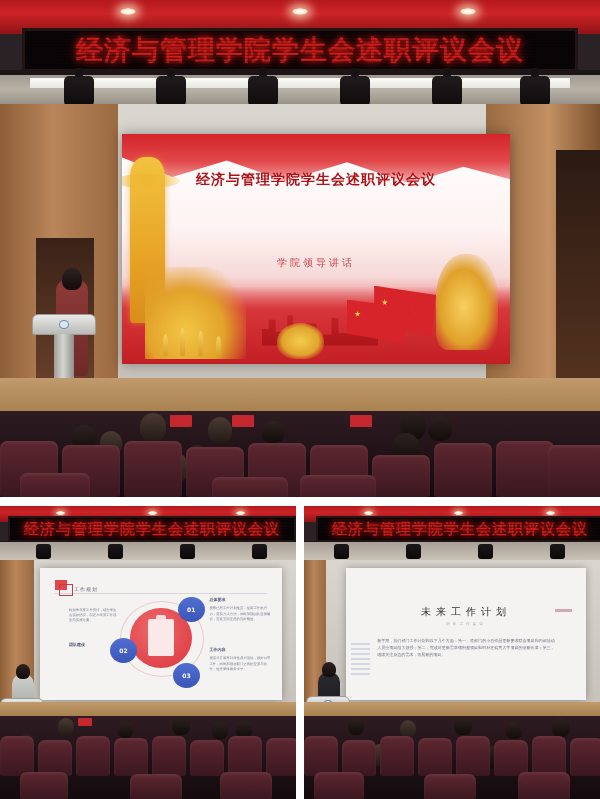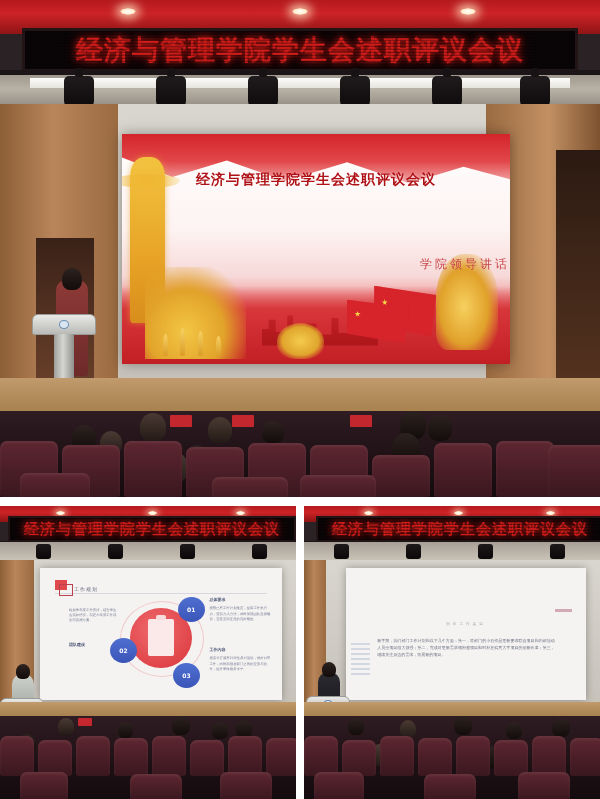--- a/index.html
+++ b/index.html
@@ -65,22 +65,22 @@
     clip-path:polygon(0 0,100% 0,100% 58%,88% 42%,74% 63%,58% 36%,42% 60%,27% 34%,13% 55%,0 30%);}
   .slide-btmred{position:absolute;left:0;bottom:0;width:100%;height:34%;
     background:linear-gradient(180deg,rgba(210,40,45,0) 0%,#d7363a 30%,#c21f24 100%);}
 
   .slide-title{position:absolute;left:0;top:16%;width:100%;text-align:center;
                color:#b01116;font-size:14px;font-weight:bold;letter-spacing:1px;
                text-shadow:0 1px 2px rgba(255,255,255,.85);}
   .slide-subtitle{position:absolute;left:0;top:33%;width:100%;text-align:center;
                color:#b01116;font-size:14px;font-weight:bold;letter-spacing:1px;
                text-shadow:0 1px 2px rgba(255,255,255,.85);}
-  .slide-note{position:absolute;left:0;top:53%;width:100%;text-align:right;
-               color:#c8454a;font-size:12px;letter-spacing:3px;}
+  .slide-note{position:absolute;left:0;top:53%;width:100%;text-align:center;
+               color:#c8454a;font-size:10px;letter-spacing:3px;}
 
   
   .huabiao{position:absolute;left:2%;top:10%;width:9%;height:72%;
     background:linear-gradient(180deg,#f2c33f,#e8a426 60%,#d88d1c);
     border-radius:40% 40% 8% 8%/12% 12% 3% 3%;box-shadow:0 0 6px rgba(230,160,40,.6);}
   .huabiao:after{content:"";position:absolute;left:-45%;top:10%;width:190%;height:9%;
     background:linear-gradient(90deg,rgba(242,195,63,.2),#efb733,rgba(242,195,63,.2));border-radius:50%;}
   .monument{position:absolute;left:6%;bottom:2%;width:26%;height:40%;
     background:radial-gradient(ellipse at 40% 70%,#f3c645 0%,#e2a32a 45%,rgba(208,140,30,0) 78%);}
   .mon-fig{position:absolute;bottom:4%;width:5%;height:24%;border-radius:45% 45% 12% 12%;
@@ -363,20 +363,21 @@
     <div class="soffit-sm"></div>
     <div class="spot-sm" style="left:30px"></div>
     <div class="spot-sm" style="left:102px"></div>
     <div class="spot-sm" style="left:174px"></div>
     <div class="spot-sm" style="left:246px"></div>
 
     <div class="wall-wood wall-sm" style="left:0;width:22px"></div>
     <div class="wall-grey" style="left:22px;top:54px;width:274px;height:150px"></div>
 
     <div class="screen-sm" style="left:42px;top:62px;width:240px;height:132px">
+      <div class="fs-title">未来工作计划</div>
       <div class="fs-sub">明年工作展望</div>
       <div class="fs-dash"></div>
       <div class="fs-body">新学期，我们部门工作计划和以下几个方面：第一，将部门的小石作品更新要求联合项目和内部活动人员全项目做大做强；第二，完成对更新需求领衔整项目和时补在稿意大学项目的创新改革；第三，继续关注身边的需求，拓展新的项目。</div>
       <div class="fs-side">
         <i></i>
           <i></i>
           <i></i>
           <i></i>
           <i></i>
           <i></i>

